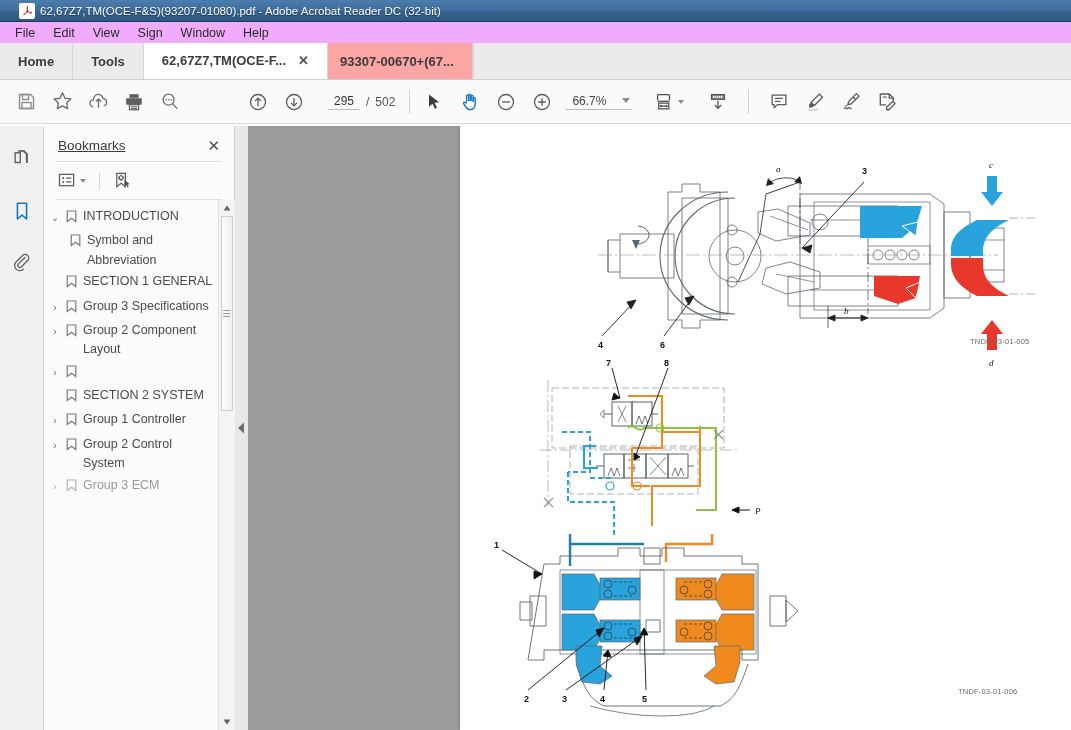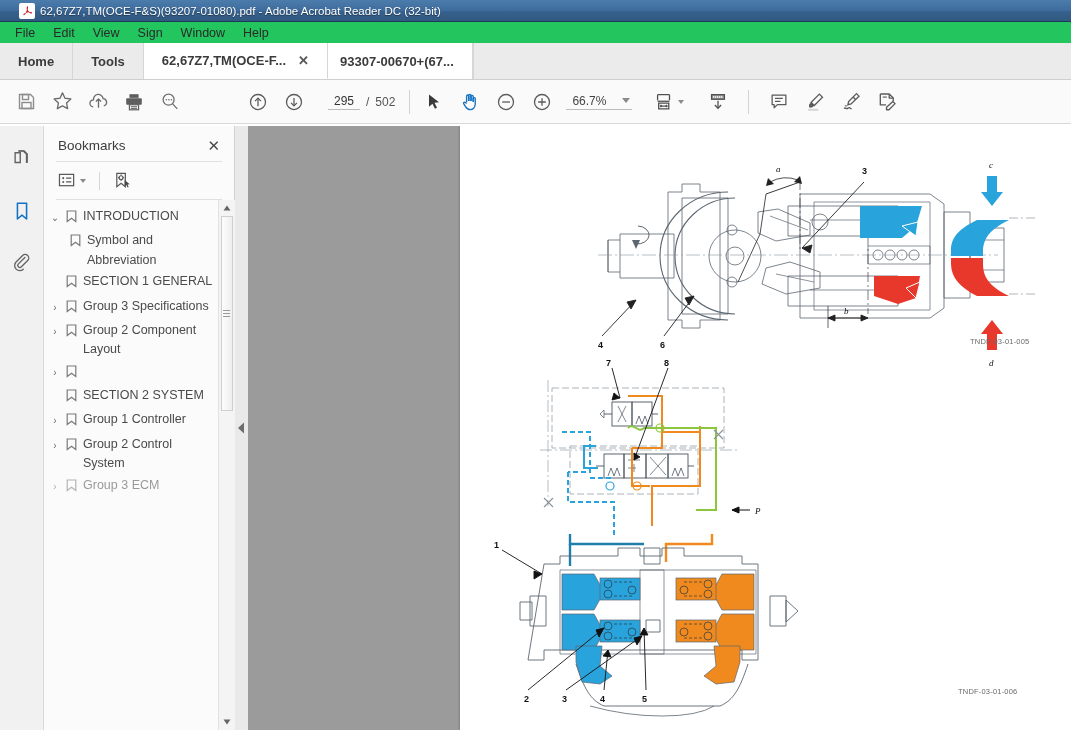--- a/index.html
+++ b/index.html
@@ -27,21 +27,21 @@
     font-size: 11px; font-weight: bold; color: #cc0000;
     font-family: "Liberation Serif", serif;
   }
   .title-text {
     color: #ffffff; font-size: 11.5px; white-space: nowrap;
     text-shadow: 0 1px 1px rgba(0,0,0,.45);
   }
 
   
   .menubar {
-    height: 22px; background: #22c55e;
+    height: 22px; background: #f0abfc;
     display: flex; align-items: center;
     padding-left: 6px;
     border-bottom: 1px solid #e8e8e8;
   }
   .menuitem {
     font-size: 12.5px; color: #2a2a2a;
     padding: 2px 9px; cursor: default;
   }
 
   
@@ -53,21 +53,21 @@
     font-weight: bold;
   }
   .tab {
     height: 36px; display: flex; align-items: center;
     padding: 0 18px; font-size: 13px; color: #3b3b3b;
     border-right: 1px solid #d6d6d6;
     position: relative; cursor: default;
     white-space: nowrap;
   }
   .tab.plain { background: #ebebeb; }
-  .tab.doc { background: #ffffff; padding-left: 12px; }
+  .tab.doc { background: #fca5a5; padding-left: 12px; }
   .tab.active { background: #ffffff; border-bottom: 1px solid #ffffff; }
   .tab .tab-close {
     margin-left: 12px; font-size: 13px; color: #555;
     line-height: 1; cursor: pointer;
   }
   .tabbar .tabs-end { flex: 1; border-left: 1px solid #d6d6d6; height: 36px; background:#ebebeb;}
 
   
   .toolbar {
     height: 44px; background: #fafafa;
@@ -116,21 +116,21 @@
 
   
   .bm-panel {
     width: 191px; background: #fbfbfb; border-right: 1px solid #d2d2d2;
     display: flex; flex-direction: column; position: relative;
   }
   .bm-head {
     display: flex; align-items: center; justify-content: space-between;
     padding: 12px 14px 8px 14px;
   }
-  .bm-title { font-size: 13.5px; color: #3c3c3c; }
+  .bm-title { font-size: 13.5px; color: #3c3c3c; text-decoration: underline; }
   .bm-close { font-size: 15px; color: #4a4a4a; cursor: pointer; line-height: 1; }
   .bm-rule { height: 1px; background: #e0e0e0; margin: 0 12px; }
   .bm-tools { display: flex; align-items: center; padding: 7px 12px; gap: 6px; }
   .bm-tool { display: flex; align-items: center; gap: 3px; cursor: default; padding: 2px; }
   .bm-tool-sep { width: 1px; height: 18px; background: #d6d6d6; margin: 0 5px; }
 
   .bm-list {
     flex: 1; overflow: hidden; position: relative;
     padding: 6px 0 0 0; margin-right: 16px;
   }

